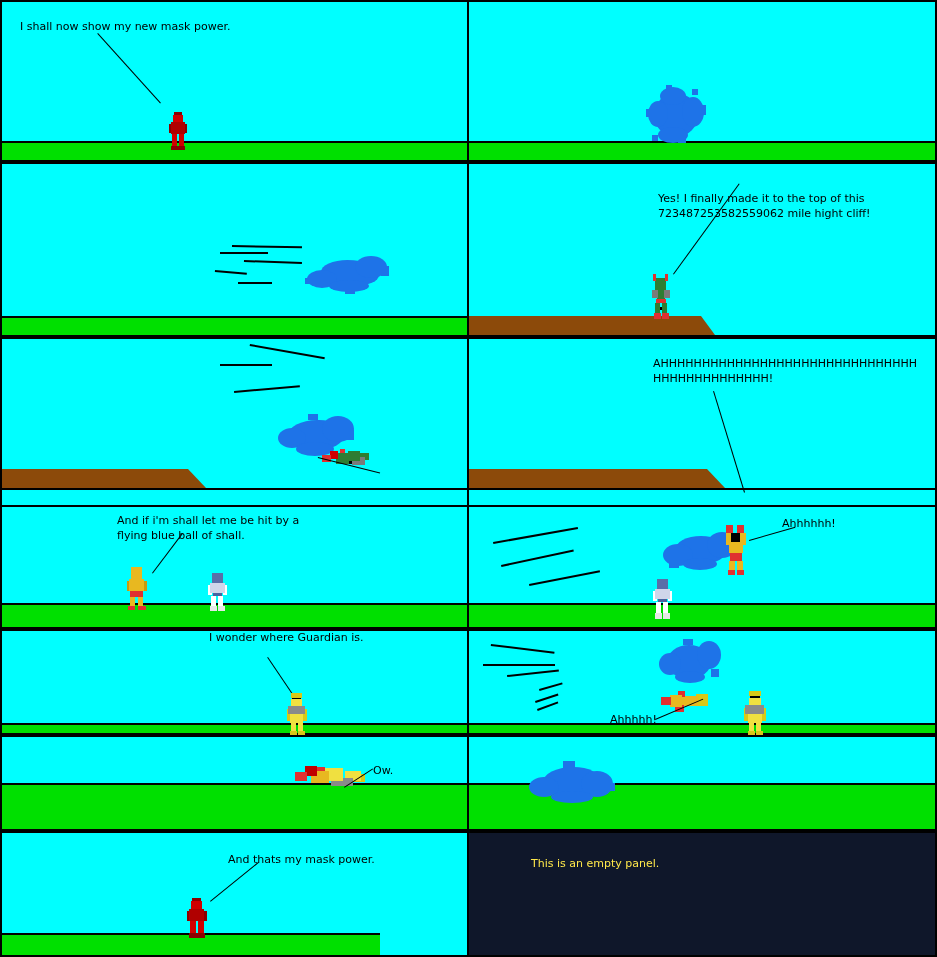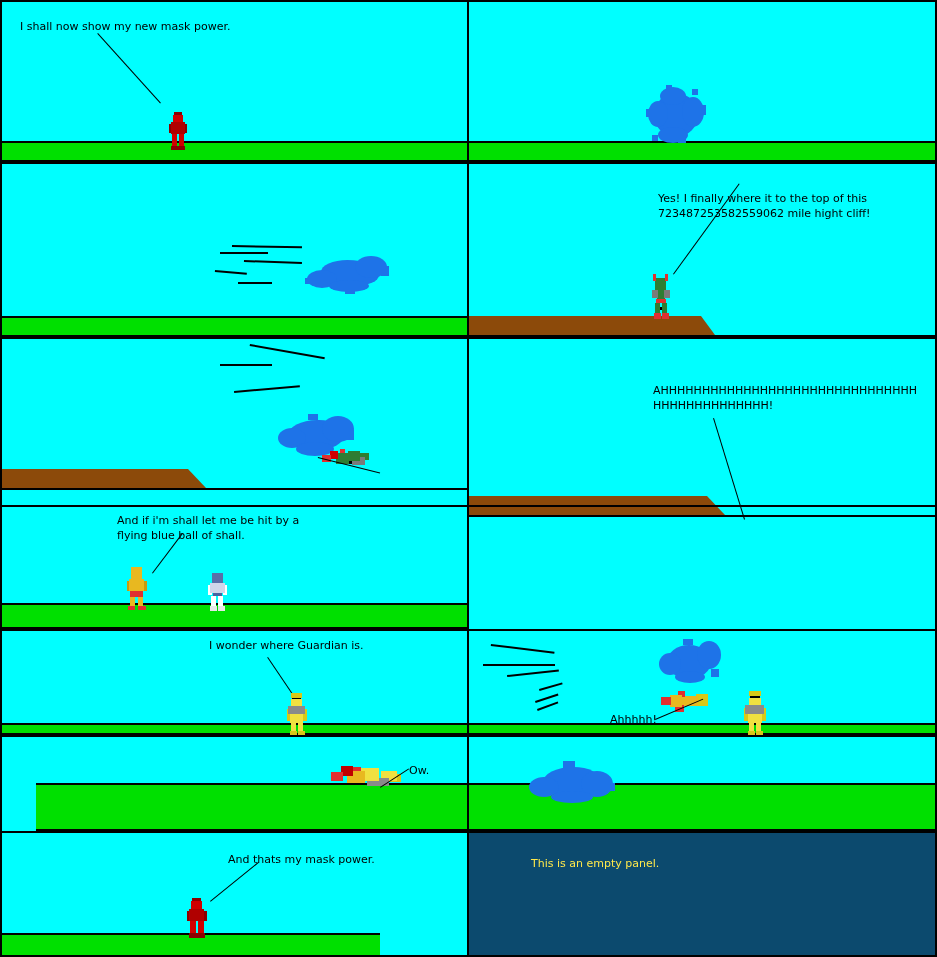--- a/index.html
+++ b/index.html
@@ -1,20 +1,20 @@
 <!DOCTYPE html>
 <html><head>
 <meta charset="utf-8">
 <style>
   html,body{margin:0;padding:0;background:#000;}
   body{font-family:"DejaVu Sans", sans-serif;}
   #comic{position:relative;width:937px;height:957px;background:#00ffff;overflow:hidden;}
 
   .panel{position:absolute;overflow:hidden;background:#4d7c0f;}
-  .panel.black{background:#0c4a6e;}
+  .panel.black{background:#0f172a;}
 
   
   .sky{position:absolute;left:0;right:0;top:0;bottom:0;background:#00ffff;}
   .ground{position:absolute;left:0;right:0;background:#00e000;border-top:2px solid #000;border-bottom:2px solid #000;box-sizing:border-box;}
   .ground.nobottom{border-bottom:none;}
   .horizon{position:absolute;left:0;right:0;height:2px;background:#000;}
 
   
   .cliff{position:absolute;background:#8c4a0a;}
   .cliff .slope{position:absolute;right:-1px;top:0;width:0;height:0;
@@ -124,21 +124,21 @@
           linear-gradient(#7a7a7a,#7a7a7a) 14px 16px/6px 8px no-repeat,
           linear-gradient(#2e7d32,#2e7d32) 7px 16px/8px 9px no-repeat,
           linear-gradient(#e03030,#e03030) 6px 25px/10px 4px no-repeat,
           linear-gradient(#2e7d32,#2e7d32) 5px 29px/5px 10px no-repeat,
           linear-gradient(#2e7d32,#2e7d32) 12px 29px/5px 10px no-repeat,
           linear-gradient(#000,#000) 6px 33px/10px 3px no-repeat,
           linear-gradient(#e03030,#e03030) 4px 39px/7px 6px no-repeat,
           linear-gradient(#e03030,#e03030) 12px 39px/7px 6px no-repeat;
         "></span>
     </div>
-    <div class="caption" style="left:189px;top:28px;">Yes! I finally where it to the top of this</div>
+    <div class="caption" style="left:189px;top:28px;">Yes! I finally made it to the top of this</div>
     <div class="caption" style="left:189px;top:43px;">723487253582559062 mile hight cliff!</div>
     <div class="leader" style="left:204px;top:110px;width:112px;transform:rotate(-54deg);"></div>
   </div>
 
   <div class="panel" style="left:0;top:339px;width:467px;height:166px;">
     <div class="sky"></div>
     <div class="horizon" style="top:149px;"></div>
     <div class="cliff" style="left:0;top:130px;width:188px;height:19px;">
       <div class="slope" style="right:-18px;top:0;border-width:19px 0 0 18px;border-left-color:#8c4a0a;"></div>
     </div>
@@ -163,21 +163,21 @@
           linear-gradient(#000,#000) 20px 12px/10px 3px no-repeat;
         "></span>
     </div>
 
     <div class="speedline" style="left:250px;top:5px;width:76px;transform:rotate(10deg);"></div>
     <div class="speedline" style="left:220px;top:25px;width:52px;transform:rotate(0deg);"></div>
     <div class="speedline" style="left:234px;top:52px;width:66px;transform:rotate(-5deg);"></div>
     <div class="leader" style="left:318px;top:118px;width:64px;transform:rotate(14deg);"></div>
   </div>
 
-  <div class="panel" style="left:469px;top:339px;width:468px;height:170px;margin-top:27px;">
+  <div class="panel" style="left:469px;top:339px;width:468px;height:170px;">
     <div class="sky"></div>
     <div class="horizon" style="top:149px;"></div>
     <div class="cliff" style="left:0;top:130px;width:238px;height:19px;">
       <div class="slope" style="right:-18px;top:0;border-width:19px 0 0 18px;border-left-color:#8c4a0a;"></div>
     </div>
     <div class="caption" style="left:184px;top:18px;">AHHHHHHHHHHHHHHHHHHHHHHHHHHHHHHH</div>
     <div class="caption" style="left:184px;top:33px;">HHHHHHHHHHHHHH!</div>
     <div class="leader" style="left:245px;top:52px;width:106px;transform:rotate(73deg);"></div>
   </div>
 
@@ -214,25 +214,74 @@
           linear-gradient(#ffffff,#ffffff) 16px 12px/4px 10px no-repeat,
           linear-gradient(#4a63a0,#4a63a0) 6px 18px/9px 5px no-repeat,
           linear-gradient(#ffffff,#ffffff) 4px 23px/5px 10px no-repeat,
           linear-gradient(#ffffff,#ffffff) 11px 23px/5px 10px no-repeat,
           linear-gradient(#e8e8e8,#e8e8e8) 3px 33px/7px 5px no-repeat,
           linear-gradient(#e8e8e8,#e8e8e8) 11px 33px/7px 5px no-repeat;
         "></span>
     </div>
   </div>
 
+  <div class="panel" style="left:469px;top:507px;width:468px;height:122px;">
+    <div class="sky"></div>
+    <div class="ground" style="top:96px;height:26px;"></div>
+    <div class="ball" style="left:194px;top:25px;width:76px;height:40px;">
+      <i style="left:12px;top:4px;width:52px;height:28px;border-radius:50%;"></i>
+      <i style="left:0px;top:12px;width:30px;height:22px;border-radius:50%;"></i>
+      <i style="left:44px;top:0px;width:30px;height:26px;border-radius:50%;"></i>
+      <i style="left:20px;top:26px;width:34px;height:12px;border-radius:50%;"></i>
+      <i style="left:66px;top:14px;width:10px;height:10px;"></i>
+      <i style="left:6px;top:30px;width:10px;height:6px;"></i>
+    </div>
+    <div class="sprite" style="left:256px;top:18px;">
+      <span style="position:absolute;left:0;top:0;width:24px;height:50px;
+        background:
+          linear-gradient(#e03030,#e03030) 1px 0/7px 8px no-repeat,
+          linear-gradient(#e03030,#e03030) 12px 0/7px 8px no-repeat,
+          linear-gradient(#000,#000) 6px 8px/9px 9px no-repeat,
+          linear-gradient(#e8b820,#e8b820) 1px 8px/5px 12px no-repeat,
+          linear-gradient(#e8b820,#e8b820) 15px 8px/6px 12px no-repeat,
+          linear-gradient(#e8b820,#e8b820) 4px 17px/14px 11px no-repeat,
+          linear-gradient(#e03030,#e03030) 5px 28px/12px 8px no-repeat,
+          linear-gradient(#e8b820,#e8b820) 4px 36px/6px 9px no-repeat,
+          linear-gradient(#e8b820,#e8b820) 12px 36px/6px 9px no-repeat,
+          linear-gradient(#e03030,#e03030) 3px 45px/7px 5px no-repeat,
+          linear-gradient(#e03030,#e03030) 12px 45px/7px 5px no-repeat;
+        "></span>
+    </div>
+    <div class="sprite" style="left:183px;top:72px;">
+      <span style="position:absolute;left:0;top:0;width:20px;height:40px;
+        background:
+          linear-gradient(#5a6fa8,#5a6fa8) 5px 0/11px 10px no-repeat,
+          linear-gradient(#000,#000) 7px 3px/2px 3px no-repeat,
+          linear-gradient(#000,#000) 12px 3px/2px 3px no-repeat,
+          linear-gradient(#cfd6ea,#cfd6ea) 3px 10px/15px 10px no-repeat,
+          linear-gradient(#ffffff,#ffffff) 1px 12px/4px 10px no-repeat,
+          linear-gradient(#ffffff,#ffffff) 16px 12px/4px 10px no-repeat,
+          linear-gradient(#4a63a0,#4a63a0) 6px 18px/9px 5px no-repeat,
+          linear-gradient(#ffffff,#ffffff) 4px 23px/5px 11px no-repeat,
+          linear-gradient(#ffffff,#ffffff) 11px 23px/5px 11px no-repeat,
+          linear-gradient(#e8e8e8,#e8e8e8) 3px 34px/7px 6px no-repeat,
+          linear-gradient(#e8e8e8,#e8e8e8) 11px 34px/7px 6px no-repeat;
+        "></span>
+    </div>
+    <div class="caption" style="left:313px;top:10px;">Ahhhhhh!</div>
+    <div class="leader" style="left:280px;top:33px;width:48px;transform:rotate(-16deg);"></div>
+    <div class="speedline" style="left:24px;top:35px;width:86px;transform:rotate(-10deg);"></div>
+    <div class="speedline" style="left:32px;top:58px;width:74px;transform:rotate(-12deg);"></div>
+    <div class="speedline" style="left:60px;top:77px;width:72px;transform:rotate(-11deg);"></div>
+  </div>
 
   <div class="panel" style="left:0;top:631px;width:467px;height:104px;">
     <div class="sky"></div>
     <div class="ground" style="top:92px;height:12px;"></div>
-    <div class="caption" style="left:209px;top:8px;">I wonder where Guardian is.</div>
+    <div class="caption" style="left:209px;top:0;">I wonder where Guardian is.</div>
     <div class="leader" style="left:268px;top:26px;width:48px;transform:rotate(56deg);"></div>
     <div class="sprite" style="left:287px;top:62px;">
       <span style="position:absolute;left:0;top:0;width:20px;height:42px;
         background:
           linear-gradient(#d8c818,#d8c818) 4px 0/11px 5px no-repeat,
           linear-gradient(#000,#000) 5px 3px/9px 3px no-repeat,
           linear-gradient(#f0e040,#f0e040) 4px 6px/11px 7px no-repeat,
           linear-gradient(#8a8a8a,#8a8a8a) 1px 13px/17px 8px no-repeat,
           linear-gradient(#f0e040,#f0e040) 6px 14px/7px 8px no-repeat,
           linear-gradient(#f0e040,#f0e040) 3px 21px/13px 9px no-repeat,
@@ -290,21 +339,21 @@
     <div class="caption" style="left:141px;top:82px;">Ahhhhh!</div>
     <div class="leader" style="left:186px;top:88px;width:52px;transform:rotate(-23deg);"></div>
     <div class="speedline" style="left:22px;top:13px;width:64px;transform:rotate(7deg);"></div>
     <div class="speedline" style="left:14px;top:33px;width:72px;transform:rotate(0deg);"></div>
     <div class="speedline" style="left:38px;top:44px;width:52px;transform:rotate(-6deg);"></div>
     <div class="speedline" style="left:70px;top:58px;width:24px;transform:rotate(-16deg);"></div>
     <div class="speedline" style="left:66px;top:70px;width:24px;transform:rotate(-18deg);"></div>
     <div class="speedline" style="left:68px;top:78px;width:22px;transform:rotate(-20deg);"></div>
   </div>
 
-  <div class="panel" style="left:0;top:737px;width:470px;height:94px;margin-left:36px;">
+  <div class="panel" style="left:0;top:737px;width:470px;height:94px;">
     <div class="sky"></div>
     <div class="ground" style="top:46px;height:48px;"></div>
     <div class="sprite" style="left:295px;top:27px;">
       <span style="position:absolute;left:0;top:0;width:72px;height:24px;
         background:
           linear-gradient(#e03030,#e03030) 0px 8px/12px 9px no-repeat,
           linear-gradient(#c00000,#c00000) 10px 2px/12px 10px no-repeat,
           linear-gradient(#e8b820,#e8b820) 16px 7px/18px 12px no-repeat,
           linear-gradient(#e03030,#e03030) 22px 3px/8px 6px no-repeat,
           linear-gradient(#f0e040,#f0e040) 30px 4px/18px 13px no-repeat,

